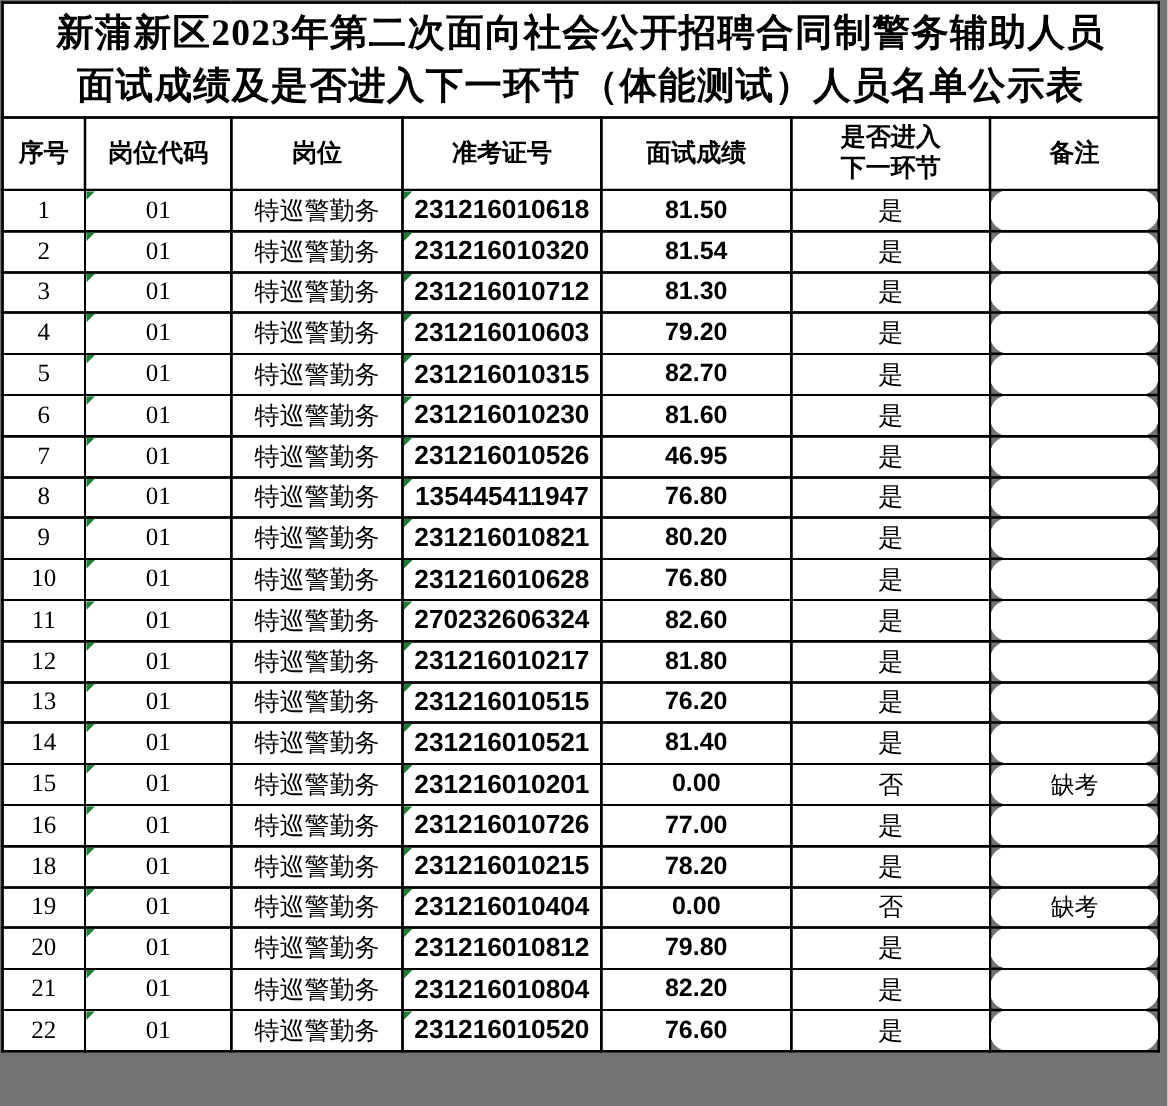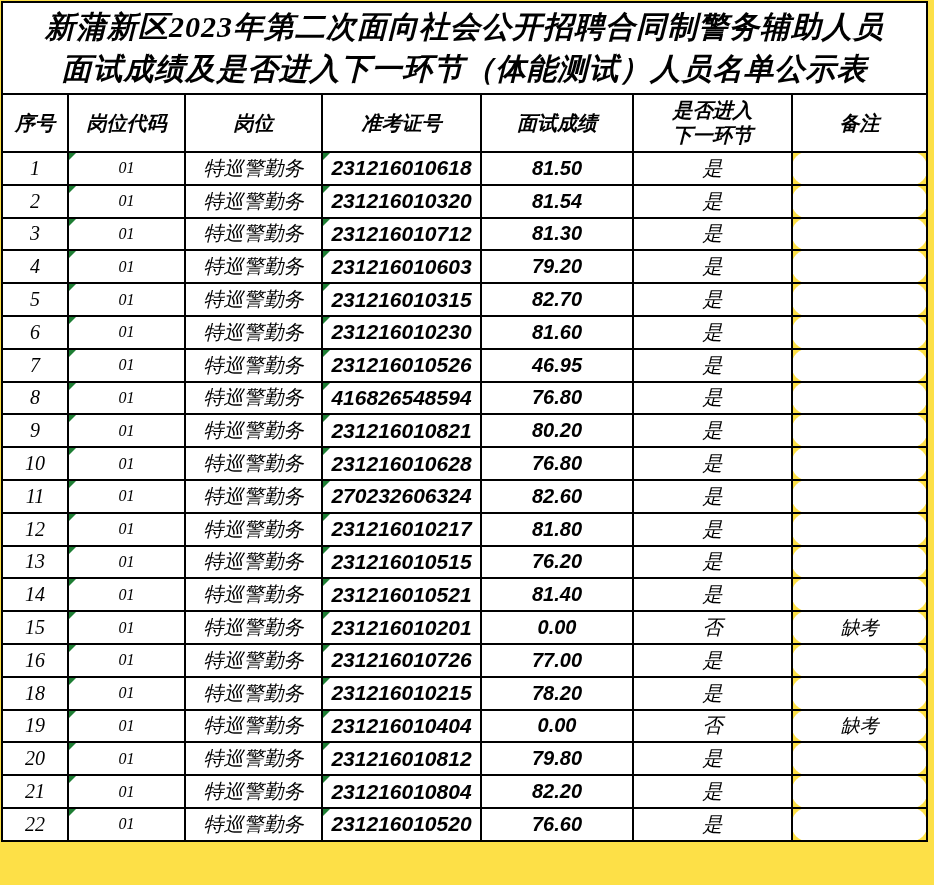--- a/index.html
+++ b/index.html
@@ -4,25 +4,24 @@
 <style>
   html, body {
     margin: 0;
     padding: 0;
     background: #ffffff;
   }
   .sheet {
     position: relative;
     width: 934px;
     height: 885px;
-    background: #fde047;
+    background: #737373;
     overflow: hidden;
     font-family: "Liberation Serif", "DejaVu Serif", serif;
     color: #000000;
-    font-style: italic;
   }
   table.grid {
     border-collapse: collapse;
     table-layout: fixed;
     width: 925px;
     margin: 1px 0 0 1px;
   }
   table.grid td {
     border: 2px solid #000000;
     padding: 0;
@@ -52,21 +51,21 @@
     line-height: 25px;
   }
   
   tr.data-row {
     height: 32.8px;
   }
   tr.data-row td {
     position: relative;
   }
   .c-no    { font-size: 20px; }
-  .c-code  { font-size: 16px; }
+  .c-code  { font-size: 20px; }
   .c-pos   { font-size: 20px; }
   .c-exam  {
     font-family: "Liberation Sans", "DejaVu Sans", sans-serif;
     font-weight: bold;
     font-size: 21px;
   }
   .c-score {
     font-family: "Liberation Sans", "DejaVu Sans", sans-serif;
     font-weight: bold;
     font-size: 20px;
@@ -179,21 +178,21 @@
     <td class="c-pos">特巡警勤务</td>
     <td class="c-exam"><i class="flag"></i><span>231216010526</span></td>
     <td class="c-score">46.95</td>
     <td class="c-adv">是</td>
     <td class="c-rem"></td>
   </tr>
         <tr class="data-row">
     <td class="c-no">8</td>
     <td class="c-code"><i class="flag"></i><span>01</span></td>
     <td class="c-pos">特巡警勤务</td>
-    <td class="c-exam"><i class="flag"></i><span>416826548594</span></td>
+    <td class="c-exam"><i class="flag"></i><span>135445411947</span></td>
     <td class="c-score">76.80</td>
     <td class="c-adv">是</td>
     <td class="c-rem"></td>
   </tr>
         <tr class="data-row">
     <td class="c-no">9</td>
     <td class="c-code"><i class="flag"></i><span>01</span></td>
     <td class="c-pos">特巡警勤务</td>
     <td class="c-exam"><i class="flag"></i><span>231216010821</span></td>
     <td class="c-score">80.20</td>

